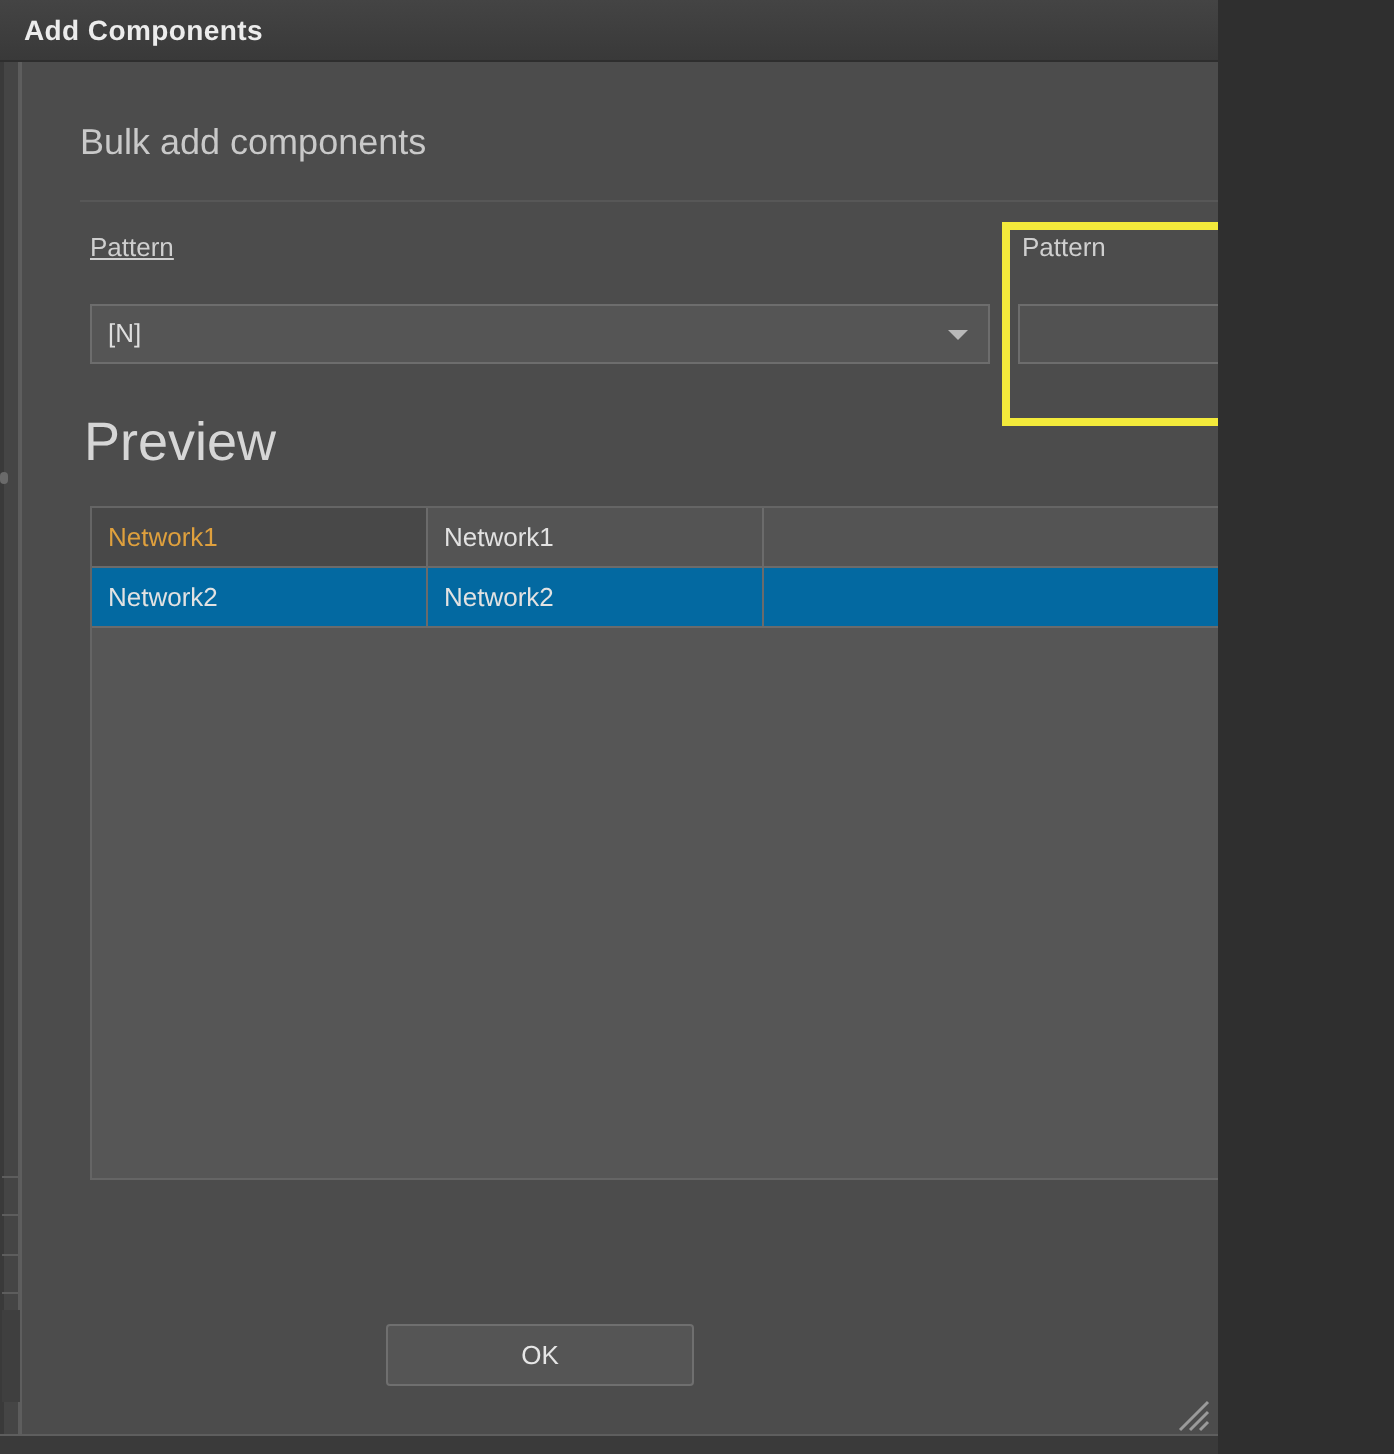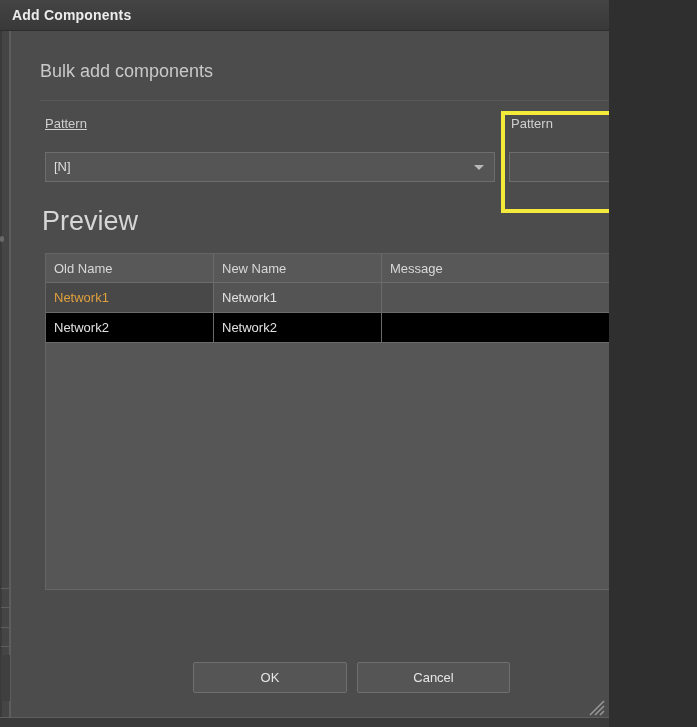--- a/index.html
+++ b/index.html
@@ -107,21 +107,21 @@
   
   .table {
     position: absolute; left: 45px; top: 253px; width: 615px; height: 337px;
     background: #565656; border: 1px solid #656565;
     font-size: 13px; color: #e2e2e2;
   }
   .t-row { display: flex; width: 100%; }
   .t-head { height: 29px; background: #585858; color: #d8d8d8; }
   .t-body-row { height: 30px; }
   .row-odd  .t-cell { background: #545454; }
-  .row-even .t-cell { background: #000000; }
+  .row-even .t-cell { background: #0369a1; }
   .t-cell {
     padding: 0 8px; line-height: 29px; overflow: hidden; white-space: nowrap;
     border-right: 1px solid #6b6b6b; border-bottom: 1px solid #6b6b6b;
   }
   .t-body-row .t-cell { line-height: 30px; }
   .c0 { width: 168px; } .c1 { width: 168px; } .c2 { flex: 1; border-right: none; }
   .cell-selected { background: #484848 !important; }
   .text-accent { color: #dfa03d; }
 
   
@@ -176,39 +176,33 @@
       <div class="spin-up"></div>
       <div class="spin-down"></div>
     </div>
   </div>
 
   <div class="highlight-box" style="border-color: rgb(243, 234, 59);"></div>
 
   <div class="preview-heading">Preview</div>
 
   <div class="table">
-    <div class="t-row t-head">
-      <div class="t-cell c0">Old Name</div>
-      <div class="t-cell c1">New Name</div>
-      <div class="t-cell c2">Message</div>
-    </div>
     <div class="t-row t-body-row row-odd">
       <div class="t-cell c0 cell-selected text-accent" style="color: rgb(223, 160, 61);">Network1</div>
       <div class="t-cell c1">Network1</div>
       <div class="t-cell c2"></div>
     </div>
     <div class="t-row t-body-row row-even">
       <div class="t-cell c0">Network2</div>
       <div class="t-cell c1">Network2</div>
       <div class="t-cell c2"></div>
     </div>
   </div>
 
   <div class="btn btn-ok">OK</div>
-  <div class="btn btn-cancel">Cancel</div>
 
   <svg class="resize-grip" viewBox="0 0 24 18">
     <line x1="8" y1="17" x2="22" y2="3" stroke="#9a9a9a" stroke-width="1.5"></line>
     <line x1="13" y1="17" x2="22" y2="8" stroke="#9a9a9a" stroke-width="1.5"></line>
     <line x1="18" y1="17" x2="22" y2="13" stroke="#9a9a9a" stroke-width="1.5"></line>
   </svg>
 
   <div class="bottom-strip"></div>
 </div>
 

